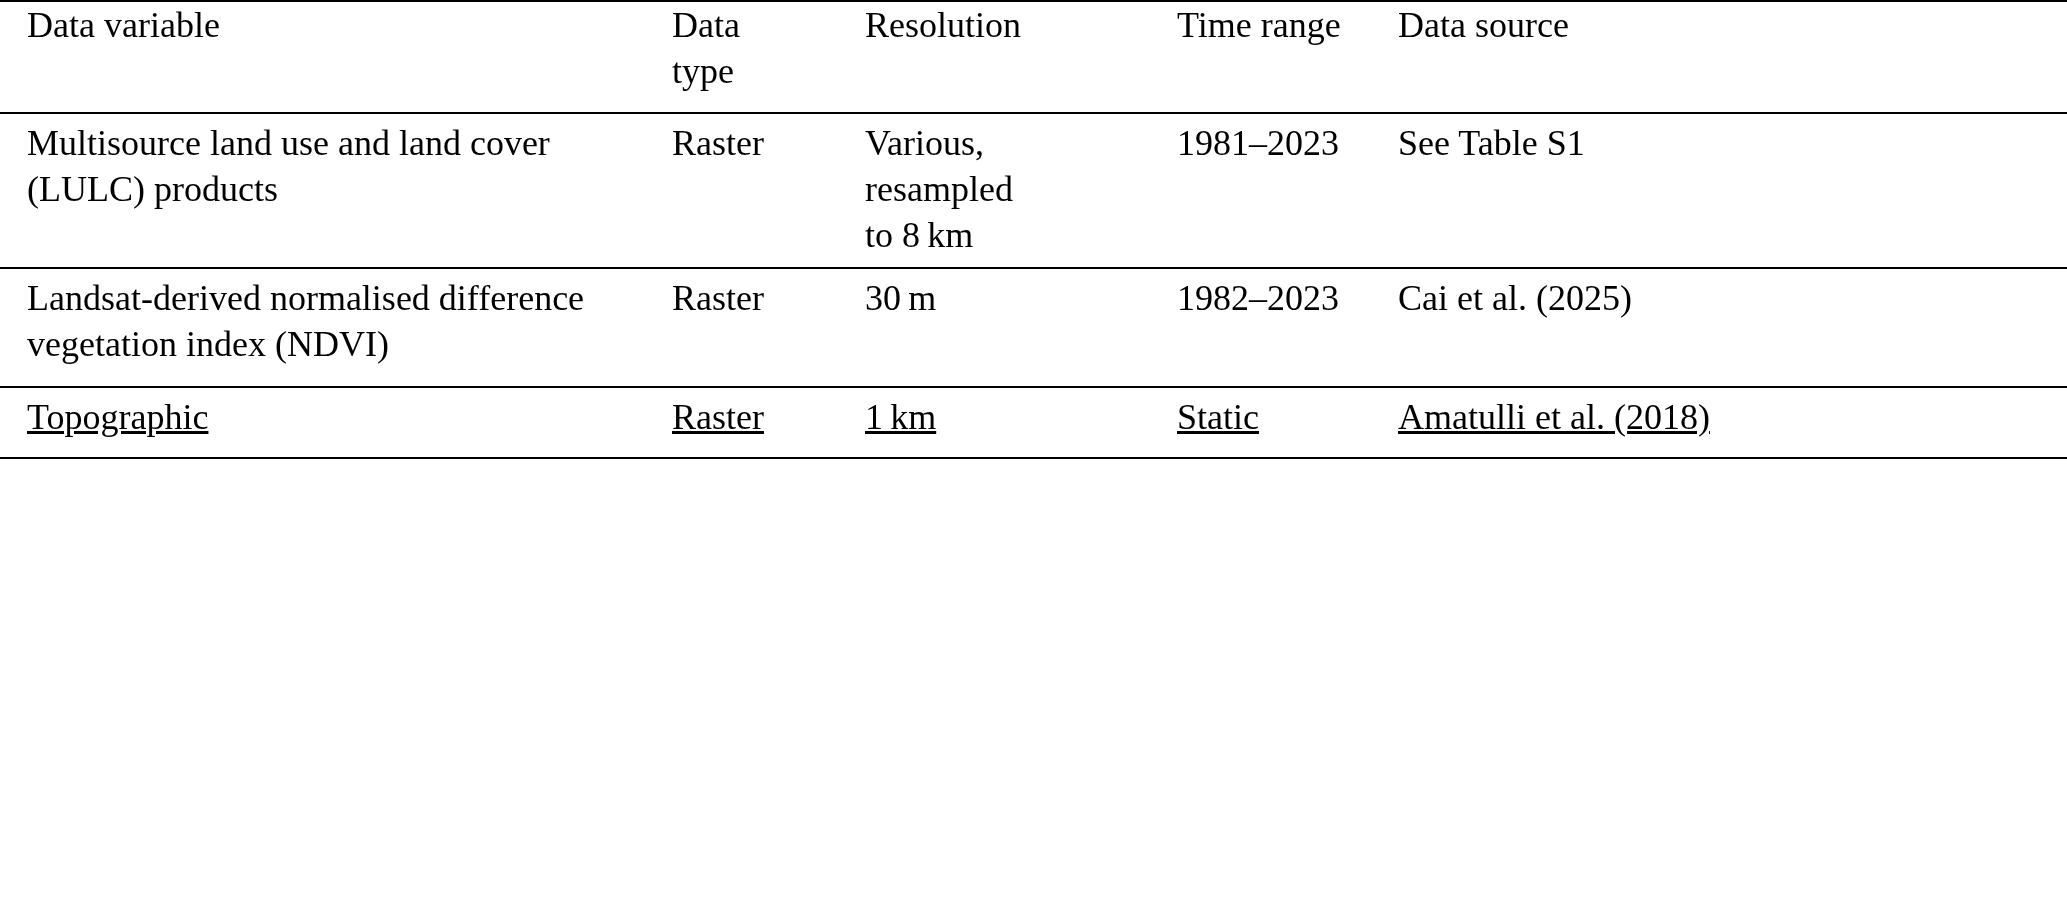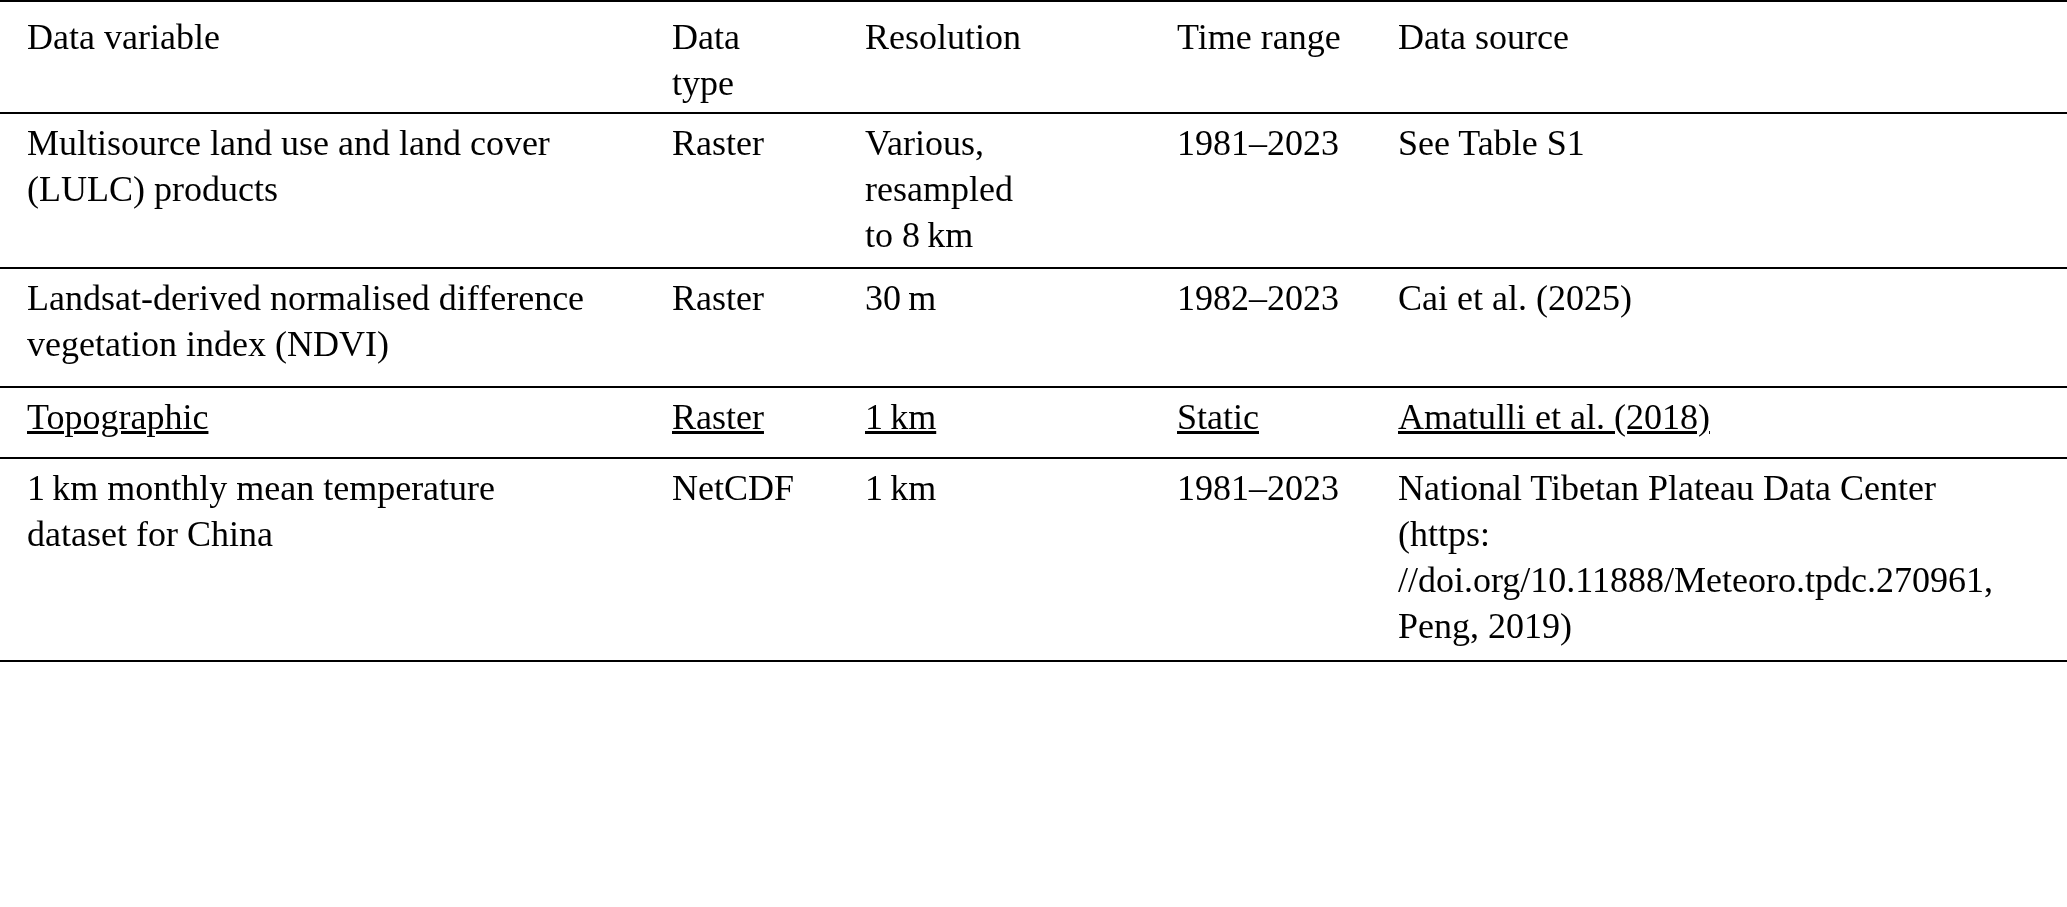--- a/index.html
+++ b/index.html
@@ -33,21 +33,21 @@
   tbody tr { border-bottom: 2px solid #000; }
   tbody tr:last-child { border-bottom: none; }
 
   th, td {
     vertical-align: top;
     text-align: left;
     font-weight: normal;
     white-space: pre;          
     padding: 6px 0 0 0;
   }
-  th { padding-top: 12px; }
+  th { padding-top: 0; }
   th.first, td.first { padding-left: 27px; }
 
   tr.hrow  { height: 112px; }
   tr.r0 { height: 167px; }
   tr.r1 { height: 155px; }
   tr.r2 { height: 119px; margin-left: 24px; }
   tr.r3 { height: 71px;  }
   tr.r4 { height: 71px; text-decoration: underline;  }
   tr.r5 { height: 203px; }
 </style>
@@ -91,25 +91,14 @@
       <td>1982–2023</td>
       <td>Cai et al. (2025)</td>
     </tr>
     <tr class="r4">
       <td class="first">Topographic</td>
       <td>Raster</td>
       <td>1 km</td>
       <td>Static</td>
       <td>Amatulli et al. (2018)</td>
     </tr>
-    <tr class="r5">
-      <td class="first">1 km monthly mean temperature
-dataset for China</td>
-      <td>NetCDF</td>
-      <td>1 km</td>
-      <td>1981–2023</td>
-      <td>National Tibetan Plateau Data Center
-(https:
-//doi.org/10.11888/Meteoro.tpdc.270961,
-Peng, 2019)</td>
-    </tr>
   </tbody>
 </table>
 
 </body></html>

